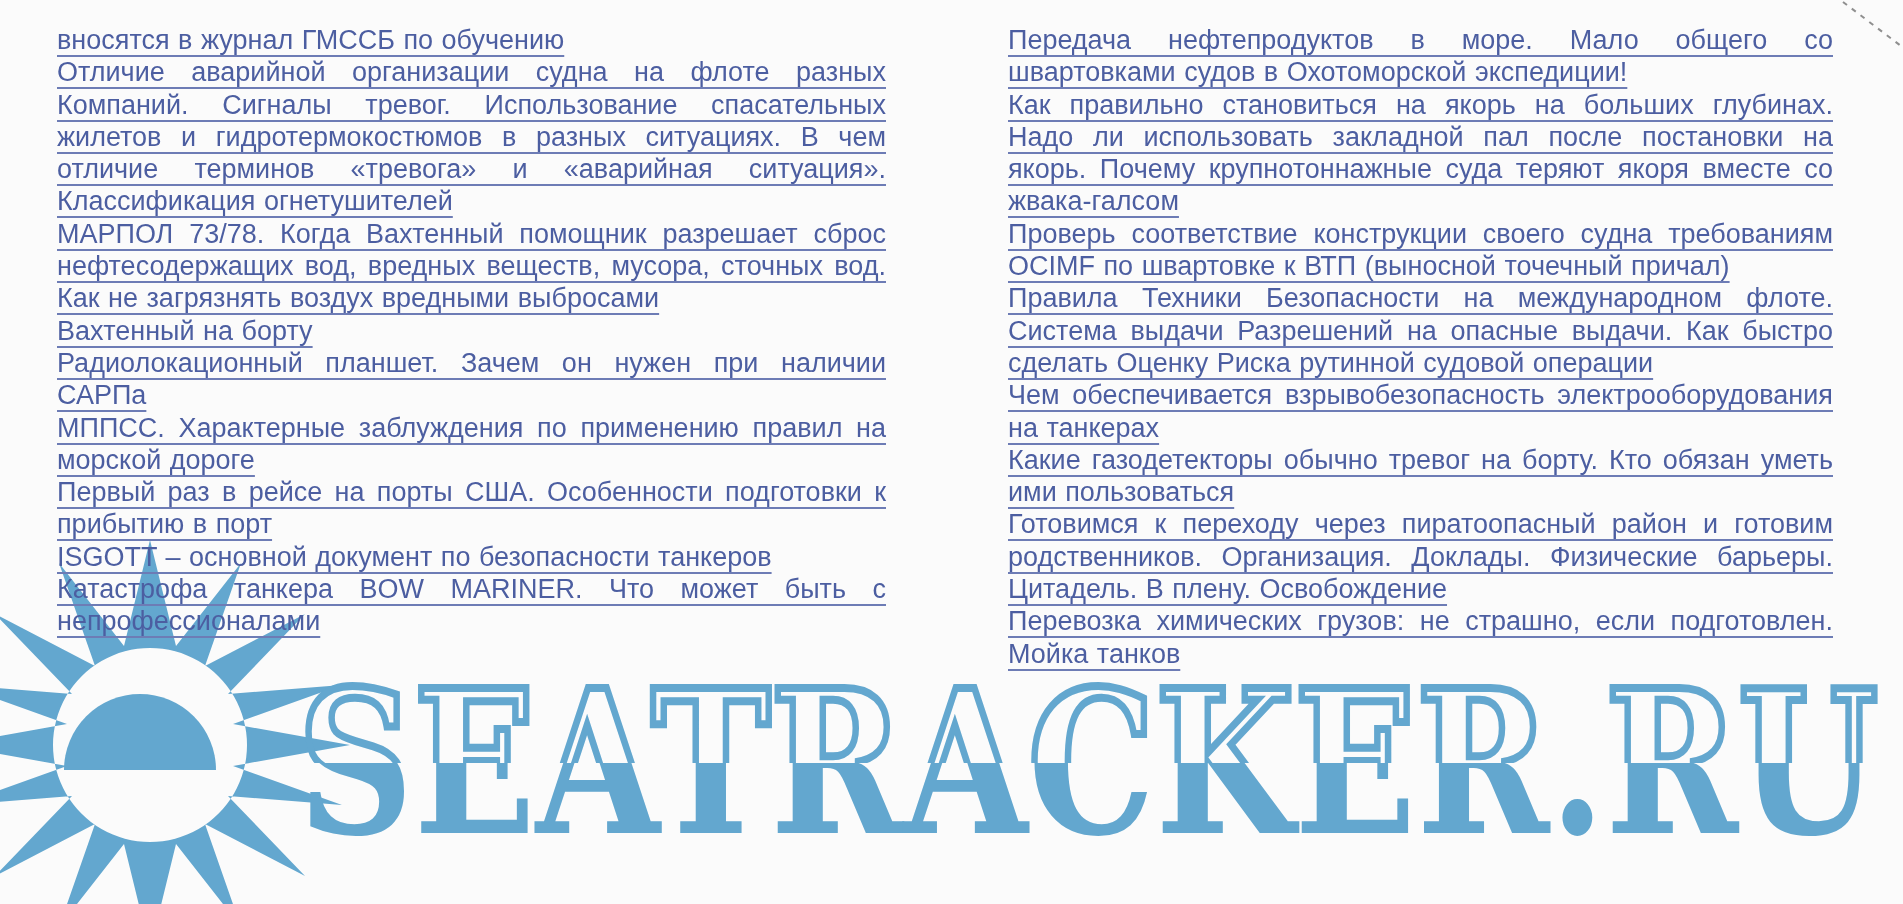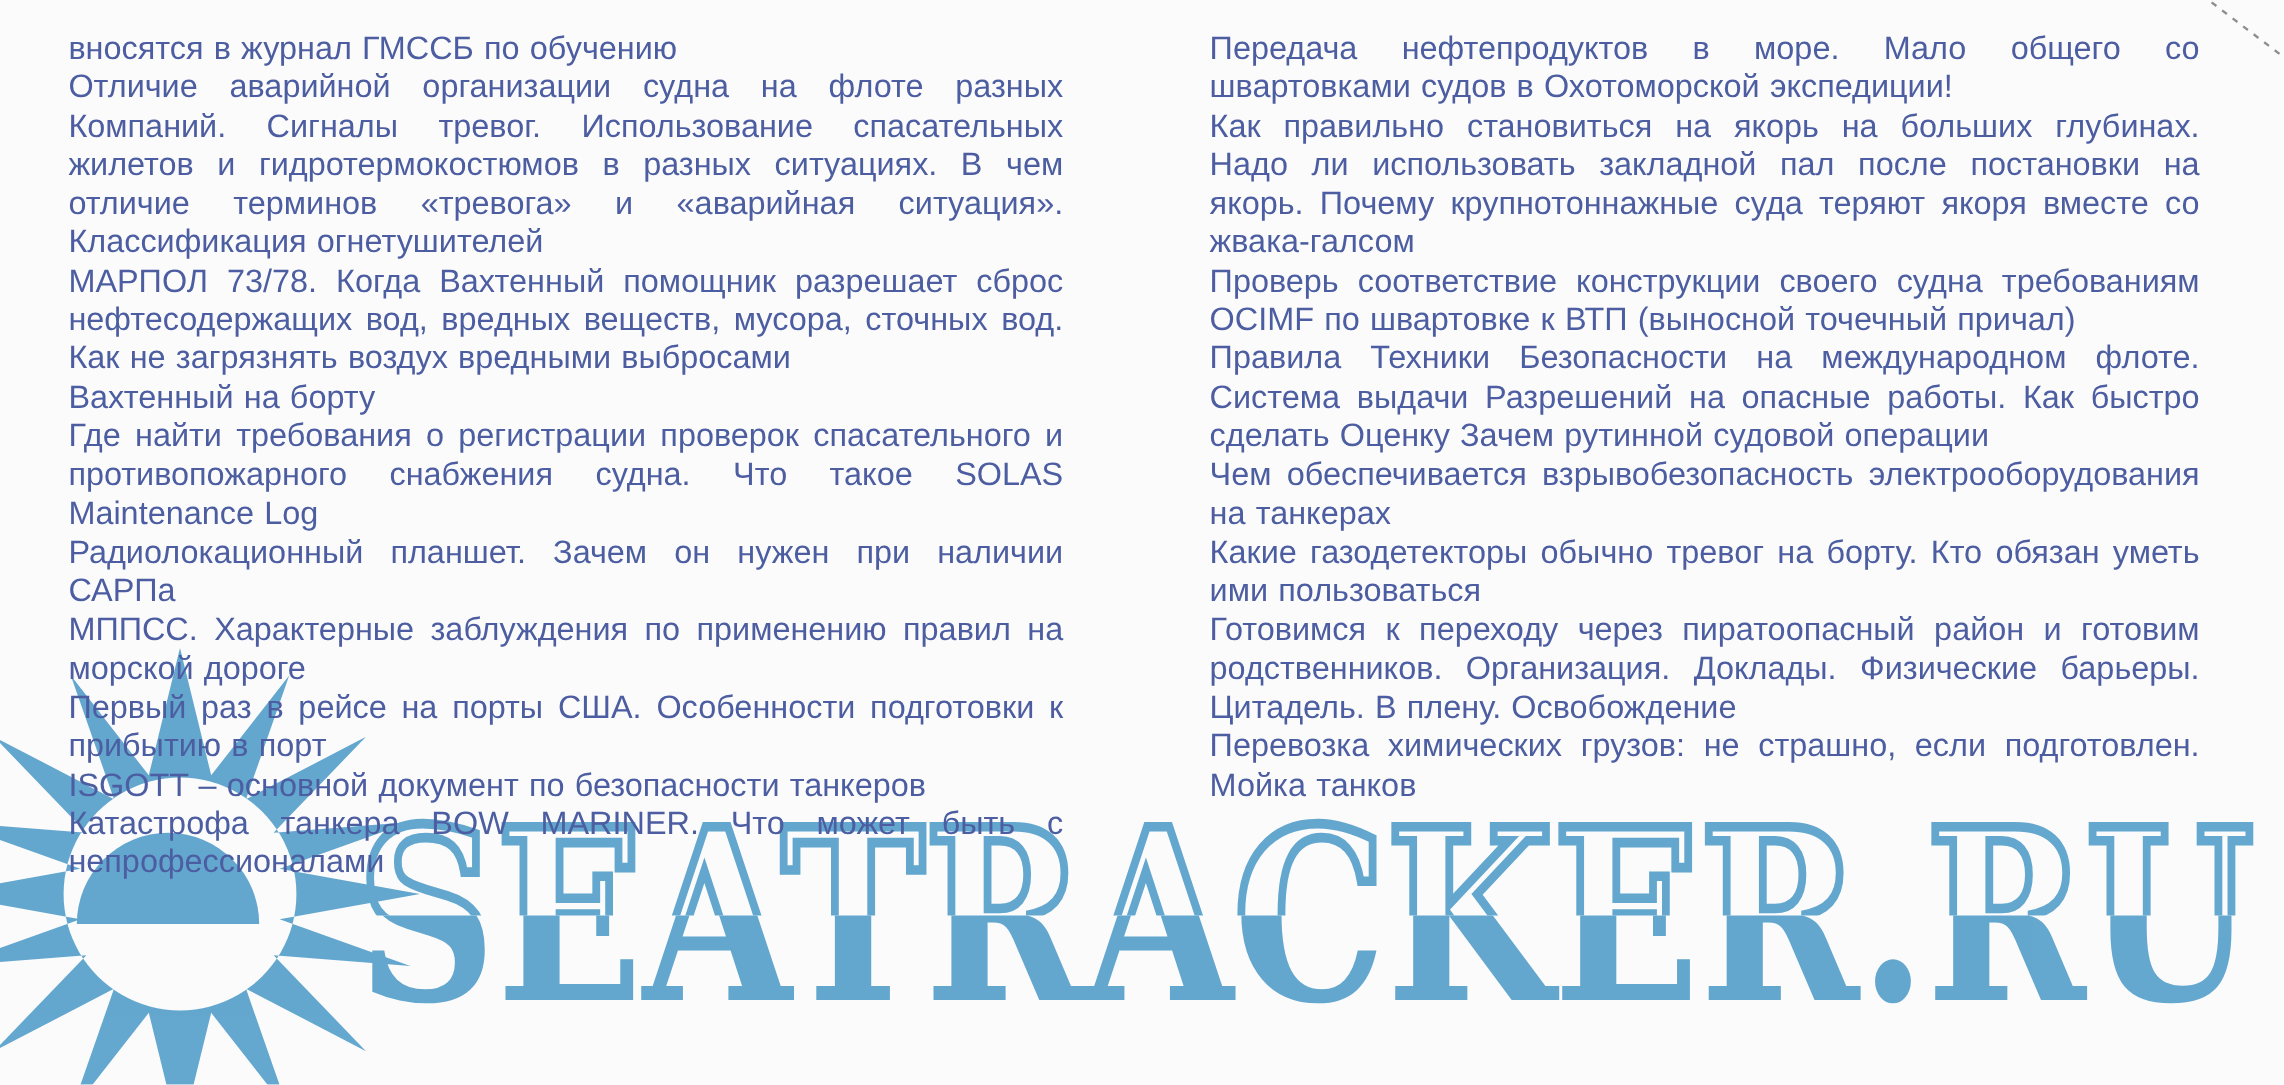--- a/index.html
+++ b/index.html
@@ -17,20 +17,21 @@
     font-size:27px;
     line-height:32.3px;
     text-align:justify;
     z-index:3;
   }
   #col-left{left:57px;width:829px;}
   #col-right{left:1008px;width:825px;}
   .toc-link{
     display:block;
     color:#4c5ea1;
+    text-decoration:underline;
     text-decoration-thickness:2px;
     text-underline-offset:6px;
     text-decoration-color:#6d7cb5;
     cursor:pointer;
     word-spacing:1px;
   }
   
   #watermark{
     position:absolute;left:0;top:0;width:1903px;height:904px;
     z-index:2;opacity:0.88;pointer-events:none;
@@ -73,21 +74,20 @@
   <div id="col-left" class="col">
 
       <a class="toc-link">вносятся в журнал ГМССБ по обучению</a>
 
       <a class="toc-link">Отличие аварийной организации судна на флоте разных Компаний. Сигналы тревог. Использование спасательных жилетов и гидротермокостюмов в разных ситуациях. В чем отличие терминов «тревога» и «аварийная ситуация». Классификация огнетушителей</a>
 
       <a class="toc-link">МАРПОЛ 73/78. Когда Вахтенный помощник разрешает сброс нефтесодержащих вод, вредных веществ, мусора, сточных вод. Как не загрязнять воздух вредными выбросами</a>
 
       <a class="toc-link">Вахтенный на борту</a>
 
-      <a class="toc-link">Где найти требования о регистрации проверок спасательного и противопожарного снабжения судна. Что такое SOLAS Maintenance Log</a>
 
       <a class="toc-link">Радиолокационный планшет. Зачем он нужен при наличии САРПа</a>
 
       <a class="toc-link">МППСС. Характерные заблуждения по применению правил на морской дороге</a>
 
       <a class="toc-link">Первый раз в рейсе на порты США. Особенности подготовки к прибытию в порт</a>
 
       <a class="toc-link">ISGOTT – основной документ по безопасности танкеров</a>
 
       <a class="toc-link">Катастрофа танкера BOW MARINER. Что может быть с непрофессионалами</a>
@@ -96,21 +96,21 @@
 
   <div id="col-right" class="col">
 
 
       <a class="toc-link">Передача нефтепродуктов в море. Мало общего со швартовками судов в Охотоморской экспедиции!</a>
 
       <a class="toc-link">Как правильно становиться на якорь на больших глубинах. Надо ли использовать закладной пал после постановки на якорь. Почему крупнотоннажные суда теряют якоря вместе со жвака-галсом</a>
 
       <a class="toc-link">Проверь соответствие конструкции своего судна требованиям OCIMF по швартовке к ВТП (выносной точечный причал)</a>
 
-      <a class="toc-link">Правила Техники Безопасности на международном флоте. Система выдачи Разрешений на опасные работы. Как быстро сделать Оценку Зачем рутинной судовой операции</a>
+      <a class="toc-link">Правила Техники Безопасности на международном флоте. Система выдачи Разрешений на опасные выдачи. Как быстро сделать Оценку Риска рутинной судовой операции</a>
 
       <a class="toc-link">Чем обеспечивается взрывобезопасность электрооборудования на танкерах</a>
 
       <a class="toc-link">Какие газодетекторы обычно тревог на борту. Кто обязан уметь ими пользоваться</a>
 
       <a class="toc-link">Готовимся к переходу через пиратоопасный район и готовим родственников. Организация. Доклады. Физические барьеры. Цитадель. В плену. Освобождение</a>
 
       <a class="toc-link">Перевозка химических грузов: не страшно, если подготовлен. Мойка танков</a>
 
     </div>

